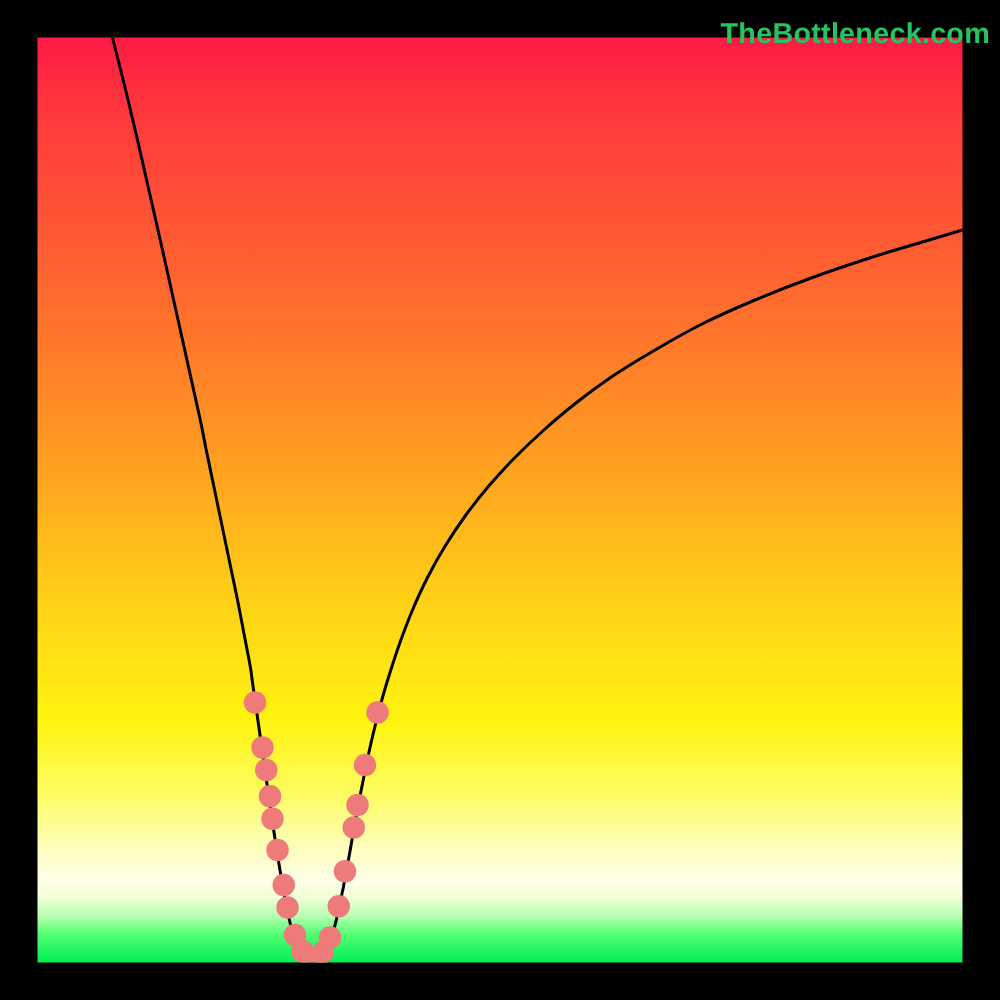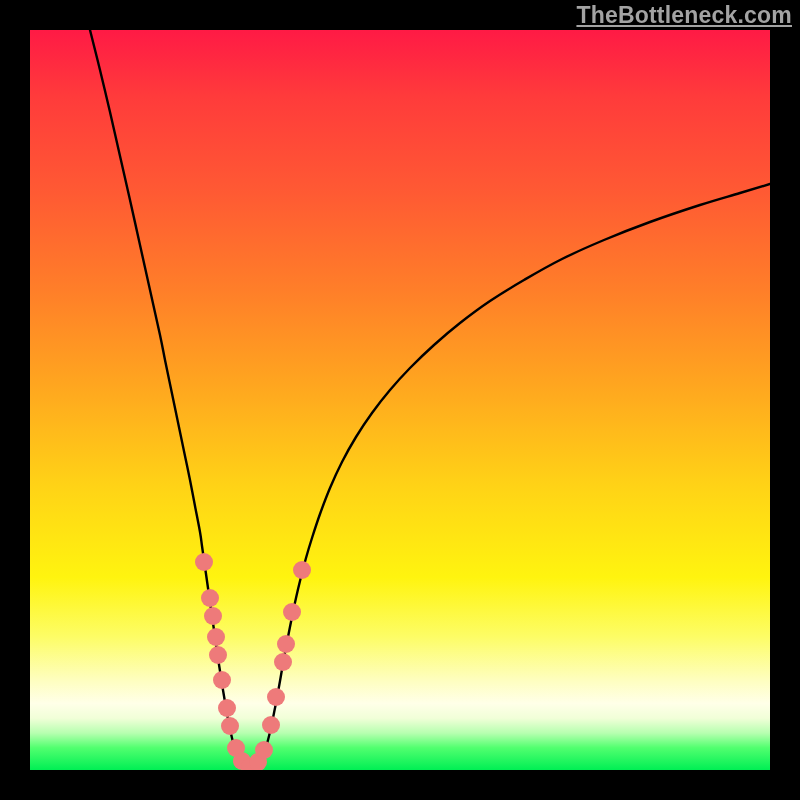--- a/index.html
+++ b/index.html
@@ -34,30 +34,29 @@
       #fdfd66 82%,
       #fefec1 88%,
       #ffffe8 91%,
       #f1ffd8 93%,
       #b7ffb0 95%,
       #51ff6f 97%,
       #00ef54 100%);
   }
   .watermark {
     position: absolute;
-    top: 2px;
+    top: 13px;
     right: 8px;
     font-family: Arial, Helvetica, sans-serif;
     font-size: 23px;
     font-weight: 600;
-    color: #a3a3a3;
+    color: #22c55e;
     letter-spacing: 0.2px;
     z-index: 10;
     user-select: none;
-    text-decoration: underline;
   }
   svg.curves {
     position: absolute;
     left: 0; top: 0;
     width: 740px;
     height: 740px;
   }
 </style>
 </head>
 <body>

